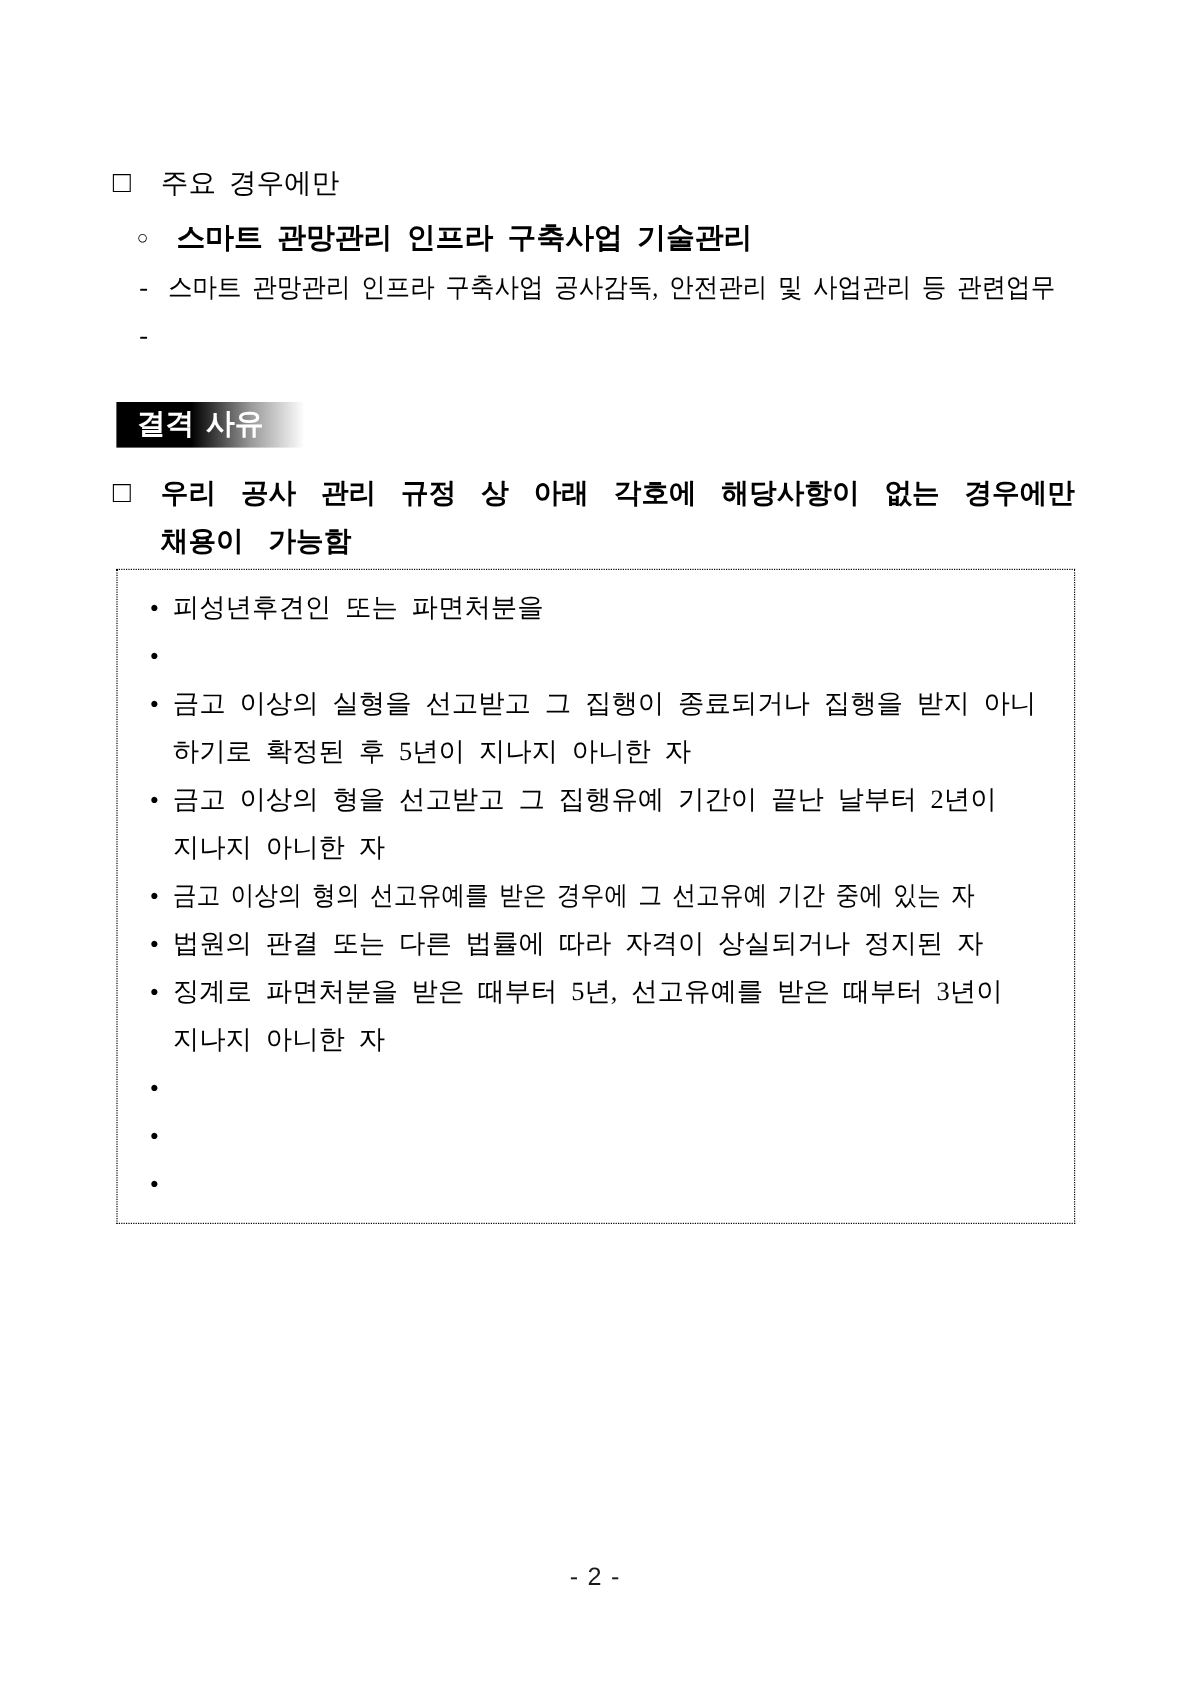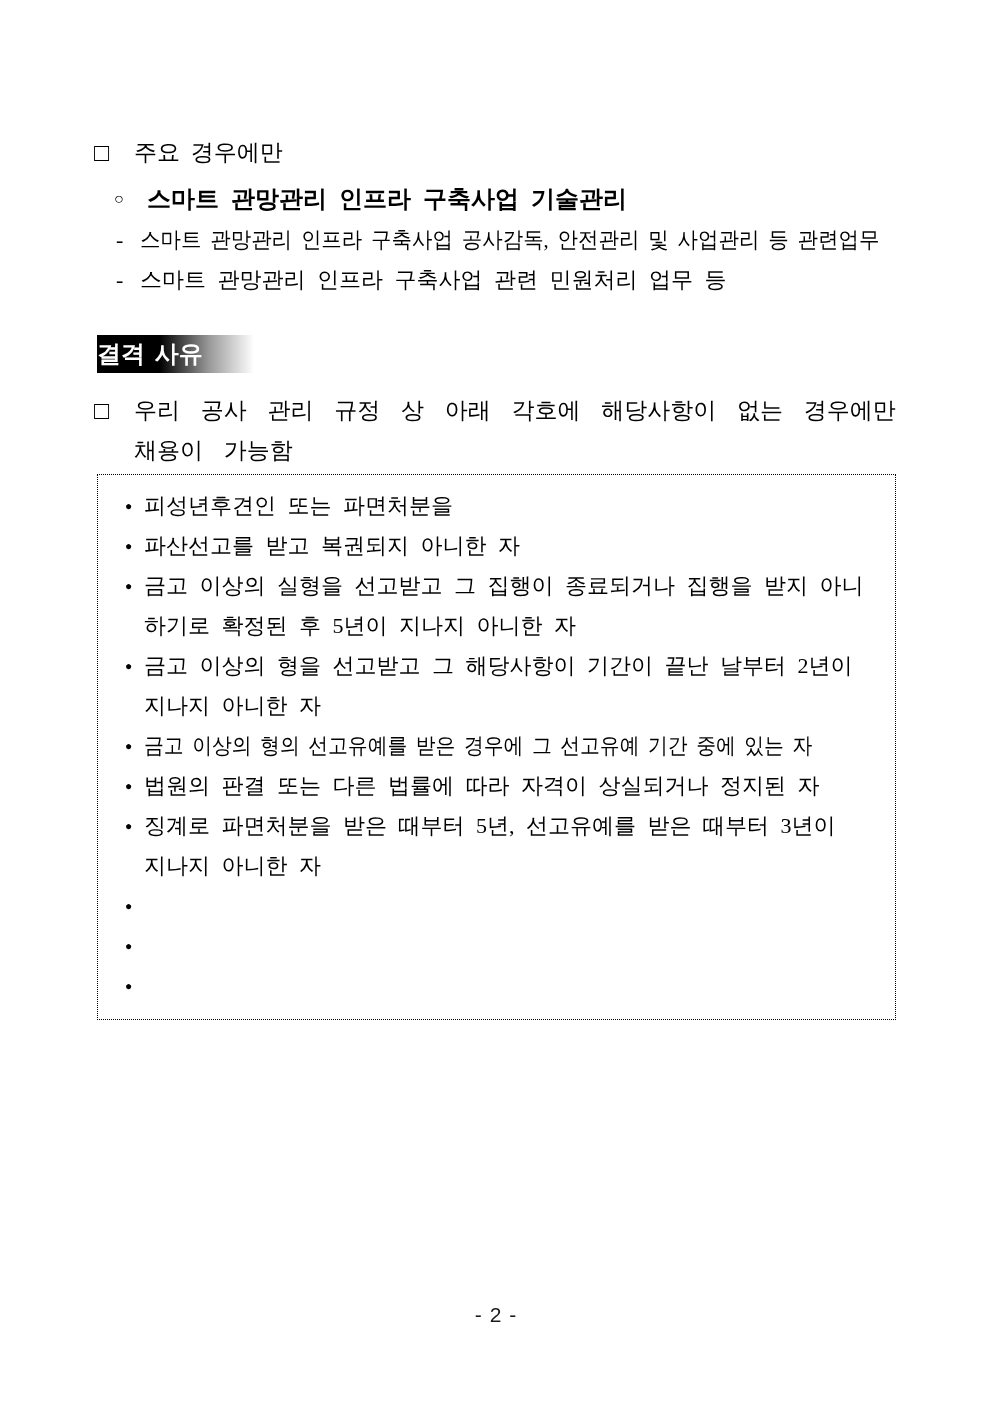--- a/index.html
+++ b/index.html
@@ -39,35 +39,35 @@
   .condensed-x {
     display: inline-block; white-space: nowrap;
     transform: scaleX(0.93); transform-origin: 0 50%;
     word-spacing: 4px;
   }
 
   
   .section-header {
     margin-top: 40px; margin-left: 3px;
     width: 156px; height: 38px; line-height: 38px;
-    box-sizing: border-box; 
+    box-sizing: border-box; padding-left: 17px;
     font-family: "Liberation Sans", "DejaVu Sans", sans-serif;
     font-weight: bold; font-size: 24px; color: #ffffff;
     word-spacing: 3px;
     background: linear-gradient(90deg, #000000 0%, #000000 40%, #9a9a9a 72%, #fdfdfd 100%);
   }
 
   
   .intro {
     display: flex; align-items: flex-start;
     margin-top: 18px;
     font-size: 23px; line-height: 40px; word-spacing: 15px;
   }
   .intro .sq-marker { line-height: 40px; }
-  .intro-text { white-space: pre-line; }
+  .intro-text { white-space: pre-line; font-weight: bold; }
 
   
   .dq-box {
     margin-top: 3px; margin-left: 3px;
     width: 799px; box-sizing: border-box;
     border: 1px dotted #000000;
     padding: 11px 6px 13px 27px;
     background: #ffffff;
   }
   .dq-item {
@@ -106,50 +106,48 @@
     <span>스마트 관망관리 인프라 구축사업 기술관리</span>
   </div>
 
   <div class="dash-item">
     <span class="dash-marker">-</span>
     <span class="condensed-x">스마트 관망관리 인프라 구축사업 공사감독, 안전관리 및 사업관리 등 관련업무</span>
   </div>
 
   <div class="dash-item">
     <span class="dash-marker">-</span>
-    <span>스마트 관망관리 인프라 구축사업 관련 민원처리 업무 등</span>
   </div>
 
   <div class="section-header" style="color: rgb(255, 255, 255); background: linear-gradient(90deg, rgb(0, 0, 0) 0%, rgb(0, 0, 0) 40%, rgb(154, 154, 154) 72%, rgb(253, 253, 253) 100%);">
     <span>결격 사유</span>
   </div>
 
   <div class="intro">
     <span class="sq-marker">□</span>
     <span class="intro-text">우리 공사 관리 규정 상 아래 각호에 해당사항이 없는 경우에만
 채용이 가능함</span>
   </div>
 
   <div class="dq-box" id="dq-box">
       <div class="dq-item">
         <span class="dq-bullet">●</span>
         <span class="dq-text">피성년후견인 또는 파면처분을</span>
       </div>
       <div class="dq-item">
         <span class="dq-bullet">●</span>
-        <span class="dq-text">파산선고를 받고 복권되지 아니한 자</span>
       </div>
       <div class="dq-item">
         <span class="dq-bullet">●</span>
         <span class="dq-text">금고 이상의 실형을 선고받고 그 집행이 종료되거나 집행을 받지 아니
 하기로 확정된 후 5년이 지나지 아니한 자</span>
       </div>
       <div class="dq-item">
         <span class="dq-bullet">●</span>
-        <span class="dq-text">금고 이상의 형을 선고받고 그 해당사항이 기간이 끝난 날부터 2년이
+        <span class="dq-text">금고 이상의 형을 선고받고 그 집행유예 기간이 끝난 날부터 2년이
 지나지 아니한 자</span>
       </div>
       <div class="dq-item">
         <span class="dq-bullet">●</span>
         <span class="dq-text condensed">금고 이상의 형의 선고유예를 받은 경우에 그 선고유예 기간 중에 있는 자</span>
       </div>
       <div class="dq-item">
         <span class="dq-bullet">●</span>
         <span class="dq-text">법원의 판결 또는 다른 법률에 따라 자격이 상실되거나 정지된 자</span>
       </div>

